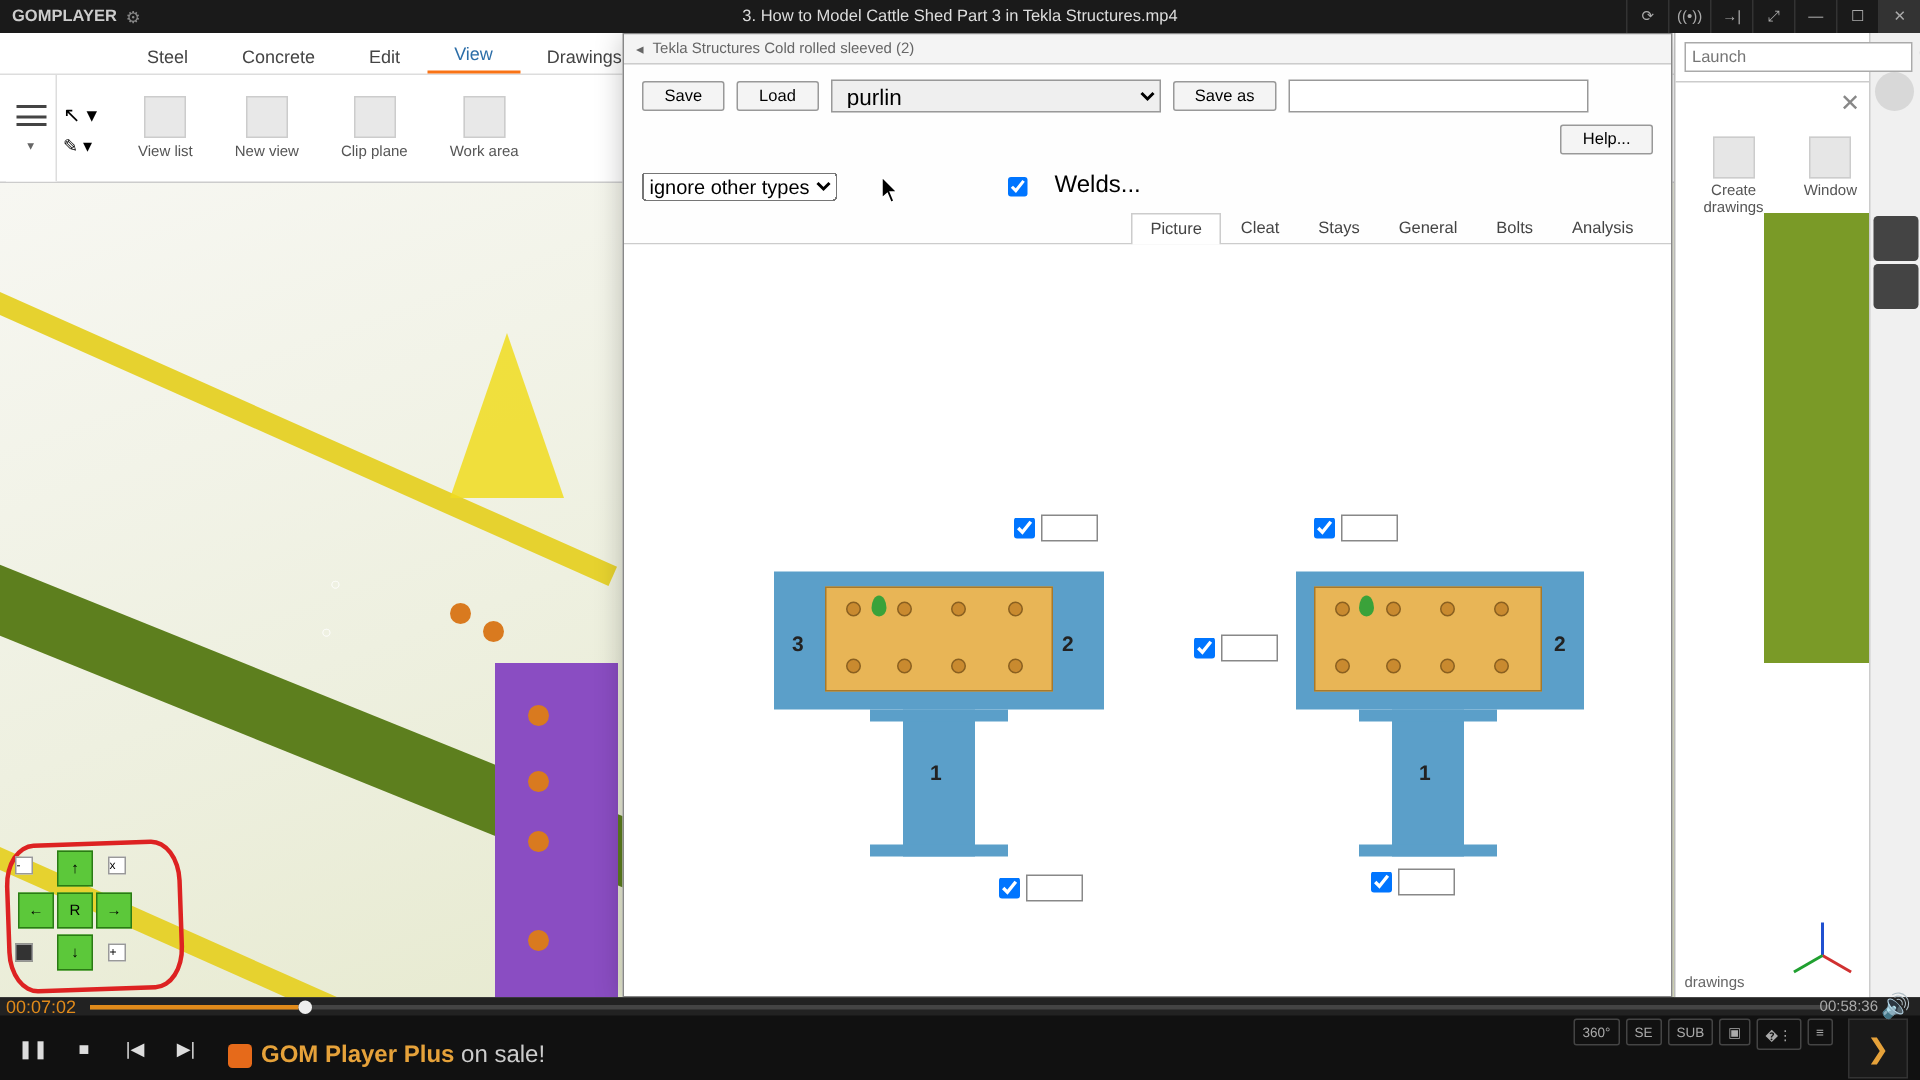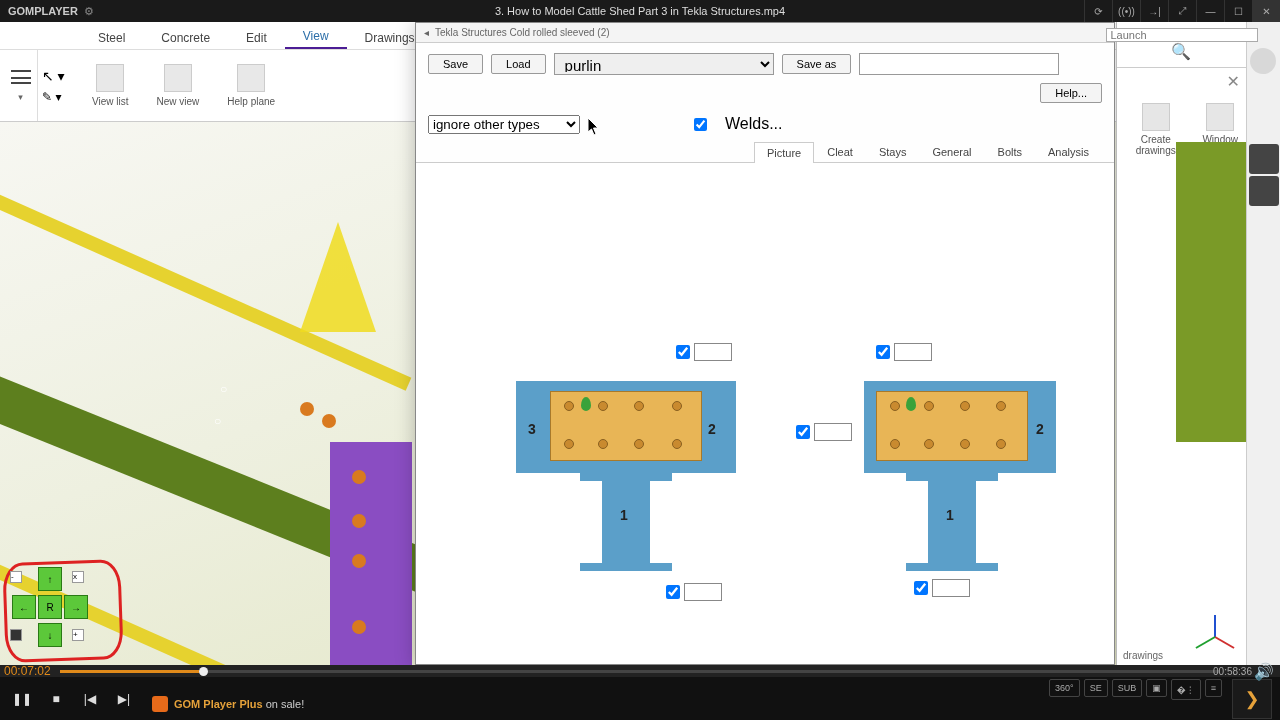--- a/index.html
+++ b/index.html
@@ -13,21 +13,21 @@
 .titlebar .winbtns { margin-left: auto; display: flex; }
 .titlebar .winbtns div { width: 28px; height: 22px; display: flex; align-items: center; justify-content: center; color: #aaa; font-size: 10px; border-left: 1px solid #333; }
 .titlebar .winbtns .xbtn { background: #333; }
 
 
 .video-area { position: absolute; top: 22px; left: 0; right: 34px; bottom: 55px; background: #f0f0f0; overflow: hidden; }
 
 
 .ribbon { height: 28px; background: #fff; display: flex; align-items: flex-end; padding-left: 80px; border-bottom: 1px solid #ddd; }
 .ribbon .tab { padding: 6px 18px 4px; font-size: 12px; color: #444; }
-.ribbon .tab.active { color: #2c6ea8; border-bottom: 2px solid #4c1d95; }
+.ribbon .tab.active { color: #2c6ea8; border-bottom: 2px solid #f97316; }
 
 .toolbar { height: 72px; background: #fff; display: flex; align-items: center; padding-left: 4px; border-bottom: 1px solid #ccc; }
 .left-strip { width: 34px; height: 100%; background: #fff; display: flex; flex-direction: column; align-items: center; justify-content: center; gap: 8px; border-right: 1px solid #ddd; }
 .left-strip .ham { width: 20px; height: 14px; border-top: 2px solid #444; border-bottom: 2px solid #444; position: relative; }
 .left-strip .ham::after { content:""; position:absolute; top:5px; left:0; right:0; height:2px; background:#444; }
 .tool-group { display: flex; flex-direction: column; align-items: center; padding: 4px 14px; font-size: 10px; color: #555; }
 .tool-group .ic { width: 28px; height: 28px; background: #e8e8e8; margin-bottom: 4px; border: 1px solid #ccc; }
 
 
 .viewport { position: absolute; top: 100px; bottom: 0; left: 0; right: 0; background: linear-gradient(160deg, #f7f7f2 0%, #eef0e0 40%, #e0e4c0 100%); overflow: hidden; }
@@ -62,21 +62,21 @@
 .cleat { background: #e8b556; border: 1px solid #a8792a; position: absolute; }
 .bhole { width:10px; height:10px; border-radius:50%; background:#c98a2f; border:1px solid #8a6020; position:absolute; }
 .drop { width:10px; height:14px; background:#3aa23a; border-radius: 50% 50% 50% 50%/60% 60% 40% 40%; position:absolute; }
 .numlbl { position:absolute; font-size:14px; font-weight:bold; color:#222; }
 .chk { position:absolute; display:flex; align-items:center; gap:4px; }
 .chk input { width:14px; height:14px; }
 .chk .box { width: 38px; height: 18px; border: 1px solid #888; background: #fff; }
 
 
 .right-peek { position:absolute; top: 22px; right: 34px; width: 130px; bottom: 55px; background: #fff; border-left: 1px solid #bbb; }
-.right-peek .search { display:flex; align-items:center; padding:6px; border-bottom:1px solid #ccc;flex-direction:column; }
+.right-peek .search { display:flex; align-items:center; padding:6px; border-bottom:1px solid #ccc; }
 .right-peek .search input { flex:1; border:1px solid #aaa; height:20px; font-size:11px; padding:0 4px; }
 .right-peek .tool { padding: 8px; text-align: center; font-size: 10px; color:#555; }
 .right-peek .ic2 { width:28px; height:28px; background:#e6e6e6; border:1px solid #ccc; margin:0 auto 3px; }
 .green-strip { position:absolute; right:0; top: 120px; width: 70px; height: 300px; background: #7a9a27; }
 
 
 .right-col { position:absolute; top:22px; right:0; width:34px; bottom:55px; background:#f0f0f0; border-left:1px solid #ccc; }
 .right-col .cell { width:30px; height:30px; margin:2px; background:#444; border-radius:3px; }
 .avatar { position:absolute; top:26px; right:4px; width:26px; height:26px; border-radius:50%; background:#d8d8d8; }
 
@@ -87,21 +87,21 @@
 
 .controls { position:absolute; left:0; right:0; bottom:0; height:55px; background:#111; color:#ccc; }
 .seek { height:12px; background:#222; position:relative; display:flex; align-items:center; padding: 0 60px; }
 .seek .tcur { position:absolute; left:4px; font-size:12px; color:#e08a1a; }
 .seek .ttot { position:absolute; right:28px; font-size:10px; color:#aaa; }
 .seek .bar { flex:1; height:3px; background:#444; position:relative; }
 .seek .bar .prog { position:absolute; left:0; top:0; bottom:0; width:12%; background:#e08a1a; }
 .seek .knob { position:absolute; left:12%; top:-3px; width:9px; height:9px; border-radius:50%; background:#eee; }
 .btns { display:flex; align-items:center; height:43px; gap: 6px; padding: 0 8px; }
 .pbtn { width:28px; height:28px; display:flex; align-items:center; justify-content:center; color:#ddd; font-size:12px; }
-.promo { display:flex; align-items:center; gap:6px; font-size:11px; margin-left: 8px; margin-top: 11px; }
+.promo { display:flex; align-items:center; gap:6px; font-size:16px; margin-left: 8px; margin-top: 11px; }
 .promo .logo { width:16px; height:16px; background:#e66a1a; border-radius:3px; }
 .promo b { color:#e6a23a; }
 .right-btns { margin-left:auto; display:flex; gap:4px; align-items:flex-start; }
 .right-btns .rb { padding: 3px 5px; border:1px solid #444; font-size:9px; color:#aaa; border-radius:2px; }
 .arrow-next { width:40px; height:40px; background:#1a1a1a; border:1px solid #333; display:flex; align-items:center; justify-content:center; color:#e6a23a; font-size:18px; margin-left:6px; }
 
 .cursor-arrow { position:absolute; width:12px; height:18px; z-index: 200; }
 .cursor-arrow svg { width:100%; height:100%; }
 </style>
 </head>
@@ -151,21 +151,25 @@
     <div class="tool-group">
         <div class="ic"></div>
         <span>View list</span>
       </div>
     <div class="tool-group">
         <div class="ic"></div>
         <span>New view</span>
       </div>
     <div class="tool-group">
         <div class="ic"></div>
-        <span>Help plane</span>
+        <span>Clip plane</span>
+      </div>
+    <div class="tool-group">
+        <div class="ic"></div>
+        <span>Work area</span>
       </div>
   </div>
 
   <div class="viewport">
     <div class="beam yellow" style="left:-30px; top:60px; width:480px; transform:rotate(24deg)"></div>
     <div class="beam yellow" style="left:-30px; top:430px; width:480px; transform:rotate(24deg)"></div>
     <div class="beam green" style="left:-40px; top:240px; width:500px; transform:rotate(22deg)"></div>
     <div class="cone" style="left:300px; top:100px"></div>
     <div class="purple-box" style="left:330px; top:320px; width:82px; height:240px"></div>
     <div class="orange-dot" style="left:352px; top:348px"></div>
@@ -200,21 +204,21 @@
       <div class="btn">Save</div>
       <div class="btn">Load</div>
       <select style="width:220px">
         <option>purlin</option>
       </select>
       <div class="btn">Save as</div>
       <input type="text" style="width: 200px;">
       <div class="btn" style="margin-left:auto">Help...</div>
     </div>
     <div class="dialog-row2">
-      <select style="width:152px">
+      <select style="width:130px">
         <option>ignore other types</option>
       </select>
       <label style="display:flex;align-items:center;gap:6px;margin-left:100px">
         <input type="checkbox" checked="" style="">
         <span class="btn" style="padding:2px 12px">Welds...</span>
       </label>
     </div>
     <div class="dialog-tabs">
       <div class="dtab active">Picture</div>
       <div class="dtab">Cleat</div>

